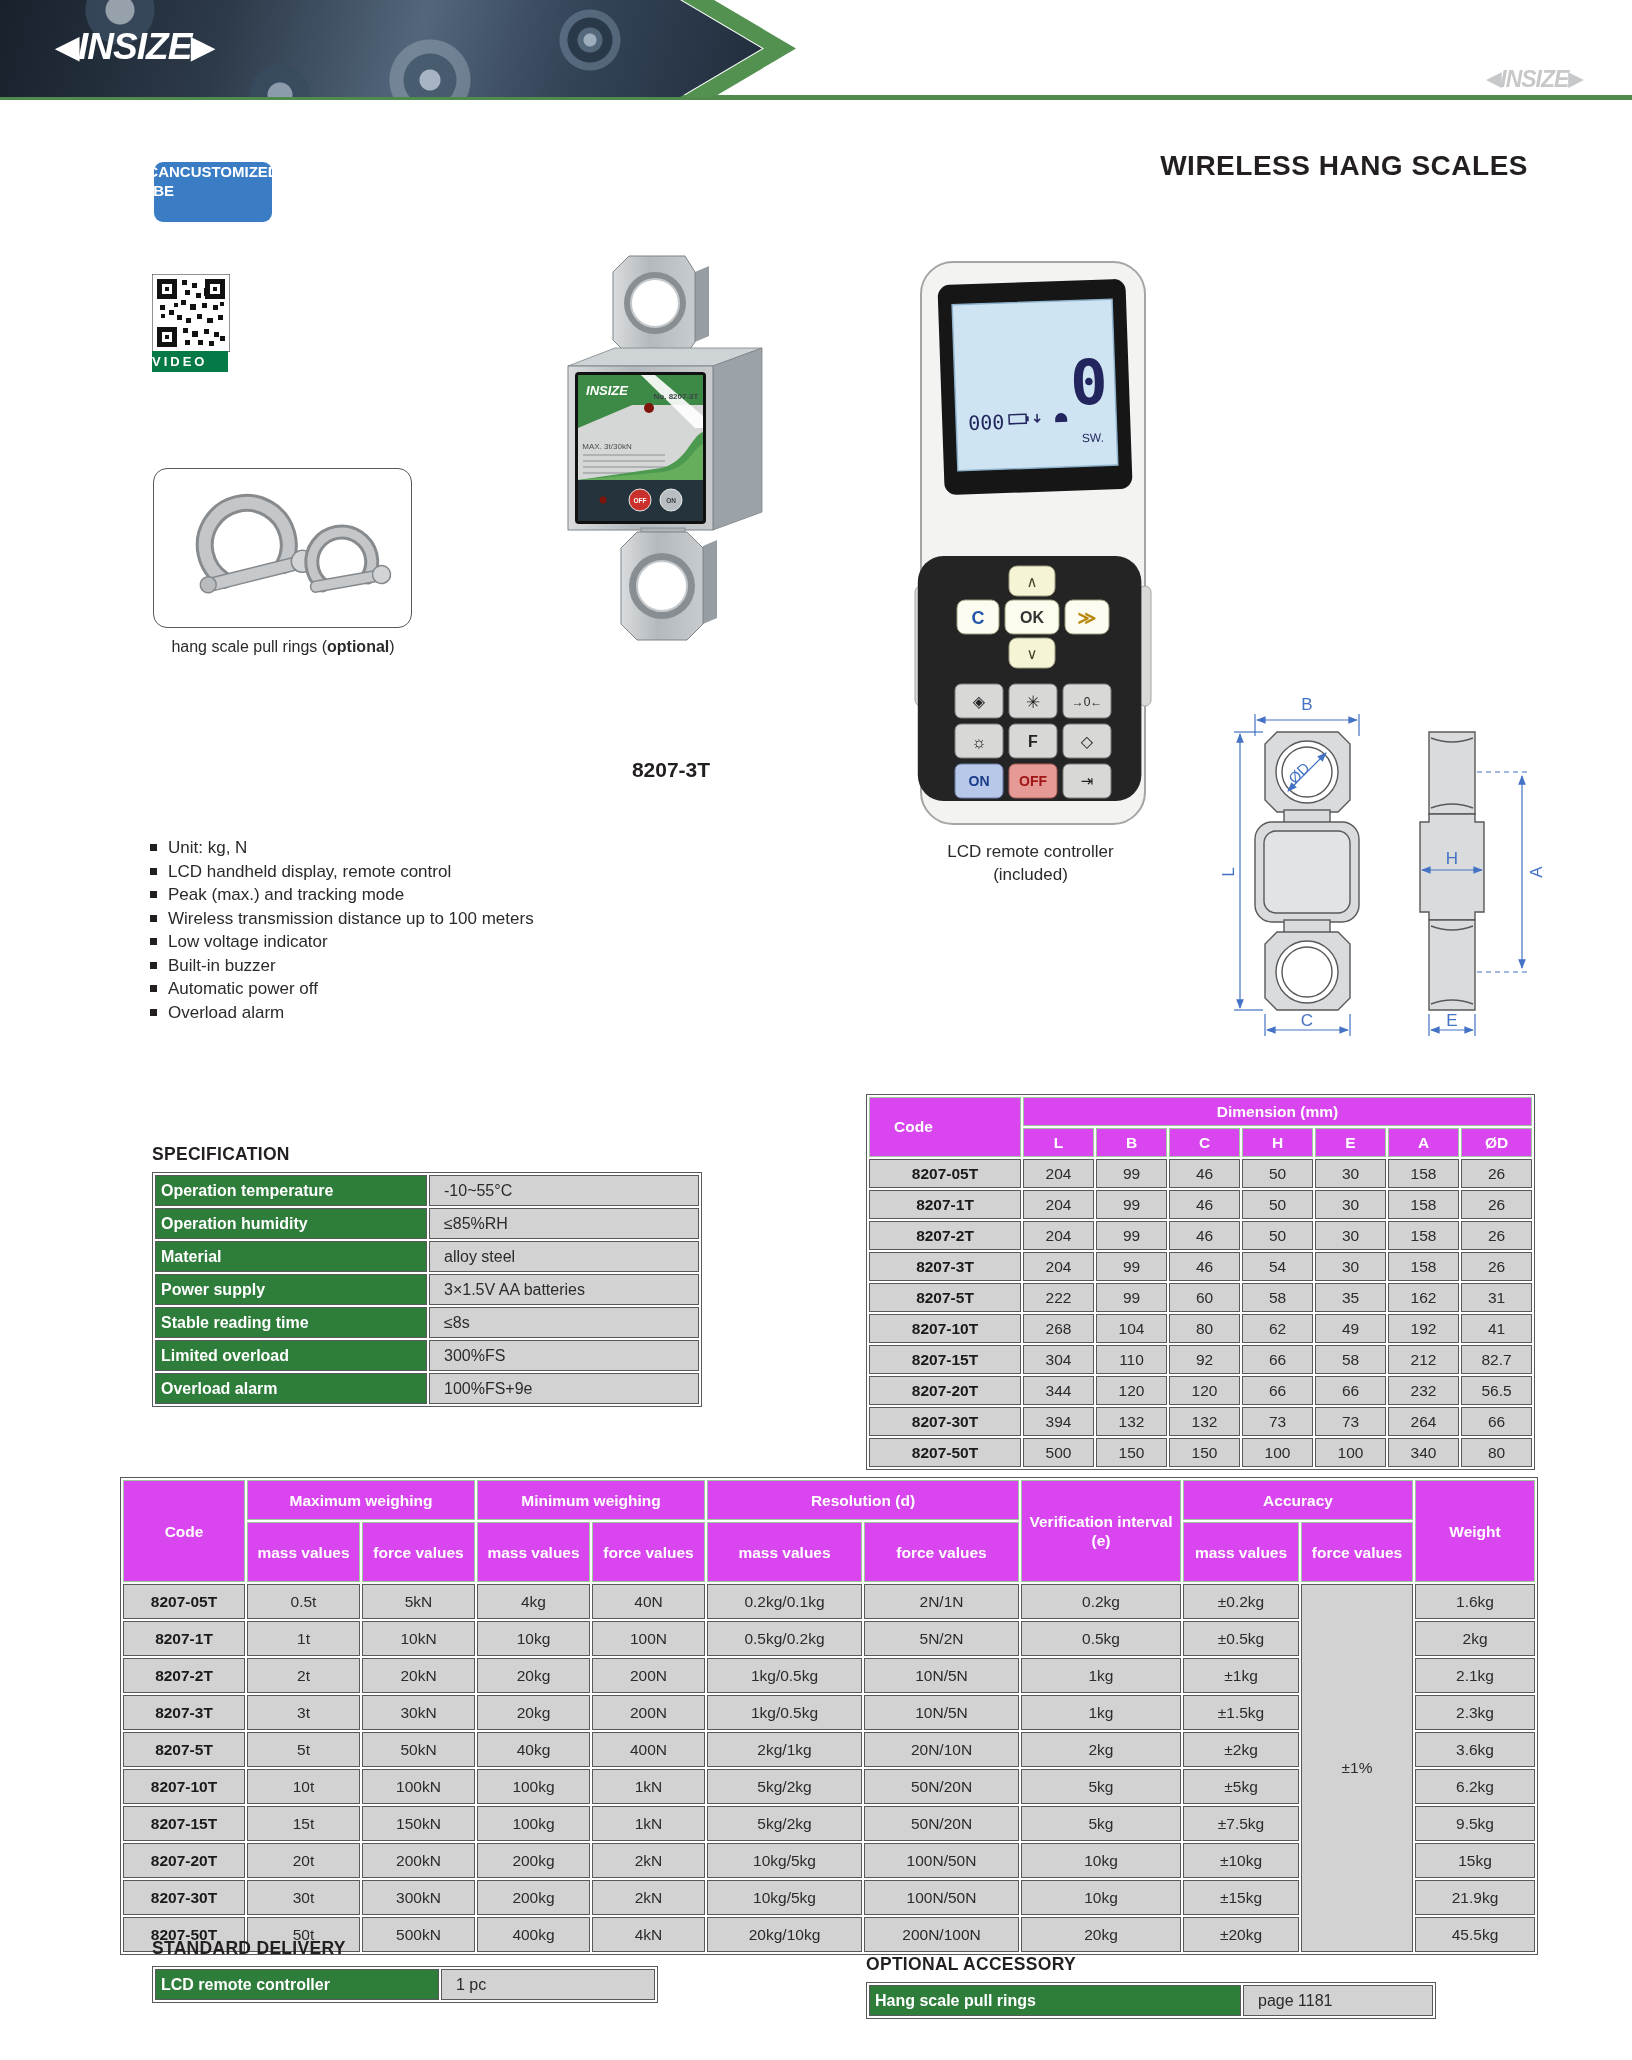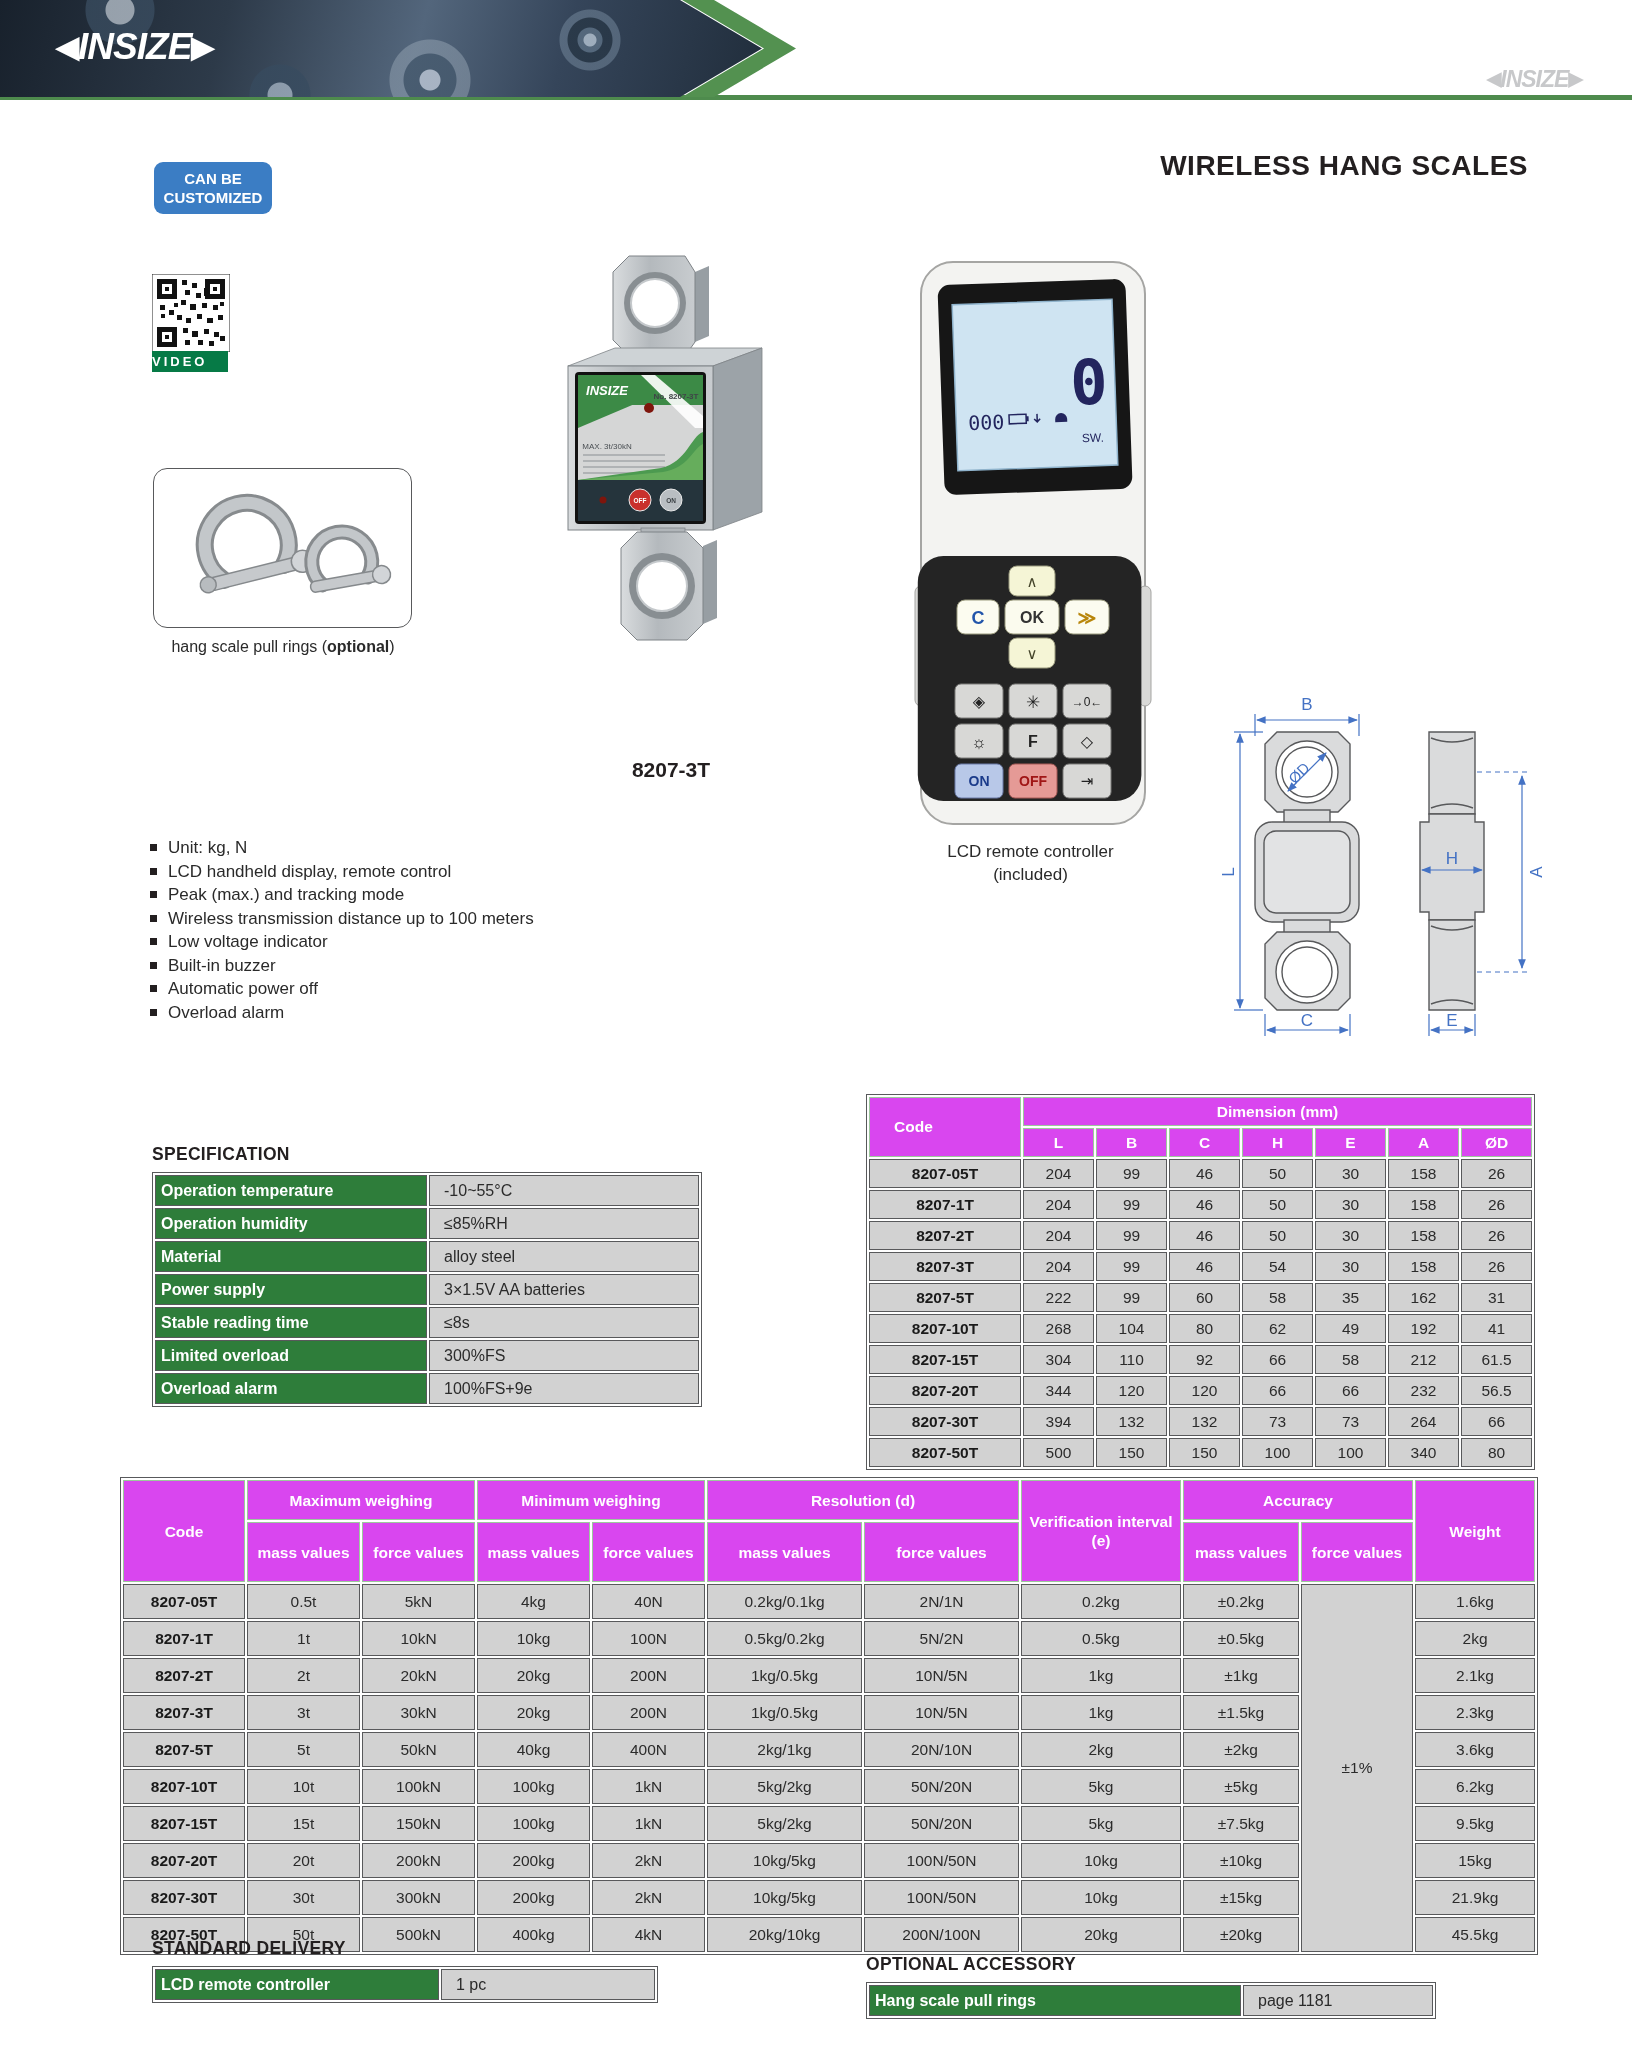--- a/index.html
+++ b/index.html
@@ -20,22 +20,22 @@
     clip-path:polygon(682px 0,714px 0,796px 50%,714px 100%,682px 100%,764px 50%);}
   .brand-logo{position:absolute;left:56px;top:26px;color:#ffffff;font-size:37px;font-weight:bold;
     font-style:italic;letter-spacing:-1px;white-space:nowrap;}
   .brand-logo .arr{font-style:normal;font-size:30px;vertical-align:2px;}
   .watermark{position:absolute;right:50px;top:66px;color:#c7c8ca;font-size:23px;font-weight:bold;
     font-style:italic;letter-spacing:-1px;white-space:nowrap;}
   .watermark .arr{font-style:normal;font-size:19px;vertical-align:2px;}
   .page-title{position:absolute;right:104px;top:150px;font-size:28px;font-weight:bold;letter-spacing:.5px;}
 
   
-  .badge{position:absolute;left:154px;top:162px;width:118px;height:52px;background:#3b7dc4;border-radius:9px;
-    color:#fff;font-weight:bold;font-size:15px;text-align:center;display:flex;flex-direction:column;justify-content:center;line-height:19px;}
+  .badge{position:absolute;left:154px;top:162px;width:118px;height:60px;background:#3b7dc4;border-radius:9px;
+    color:#fff;font-weight:bold;font-size:15px;text-align:center;display:flex;flex-direction:row;justify-content:center;line-height:19px;}
   .qr{position:absolute;left:152px;top:274px;width:78px;height:78px;}
   .video-bar{position:absolute;left:152px;top:351px;width:76px;height:21px;background:#067a46;color:#fff;
     font-weight:bold;font-size:13px;letter-spacing:3px;line-height:21px;}
   .rings-box{position:absolute;left:153px;top:468px;width:257px;height:158px;border:1.5px solid #58595b;border-radius:14px;}
   .rings-caption{position:absolute;left:148px;top:638px;width:270px;font-size:16px;text-align:center;color:#2a2a2a;}
 
   
   .hang-scale{position:absolute;left:545px;top:248px;}
   .model-label{position:absolute;left:585px;top:758px;width:172px;text-align:center;font-size:21px;font-weight:bold;}
   .remote{position:absolute;left:905px;top:256px;}
@@ -467,21 +467,21 @@
             <td>41</td>
           </tr>
           <tr>
             <td>8207-15T</td>
             <td>304</td>
             <td>110</td>
             <td>92</td>
             <td>66</td>
             <td>58</td>
             <td>212</td>
-            <td>61.5</td>
+            <td>82.7</td>
           </tr>
           <tr>
             <td>8207-20T</td>
             <td>344</td>
             <td>120</td>
             <td>120</td>
             <td>66</td>
             <td>66</td>
             <td>232</td>
             <td>56.5</td>

